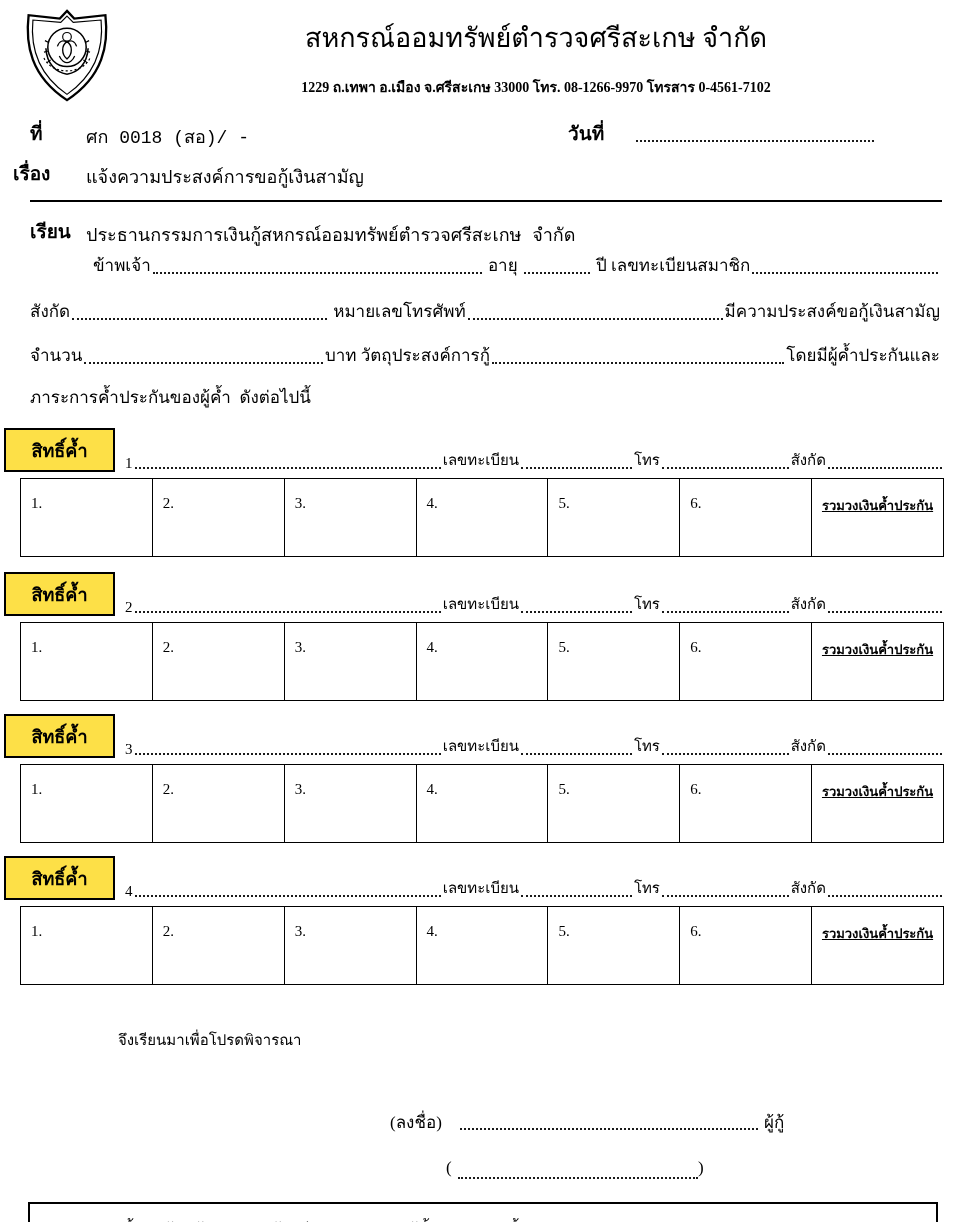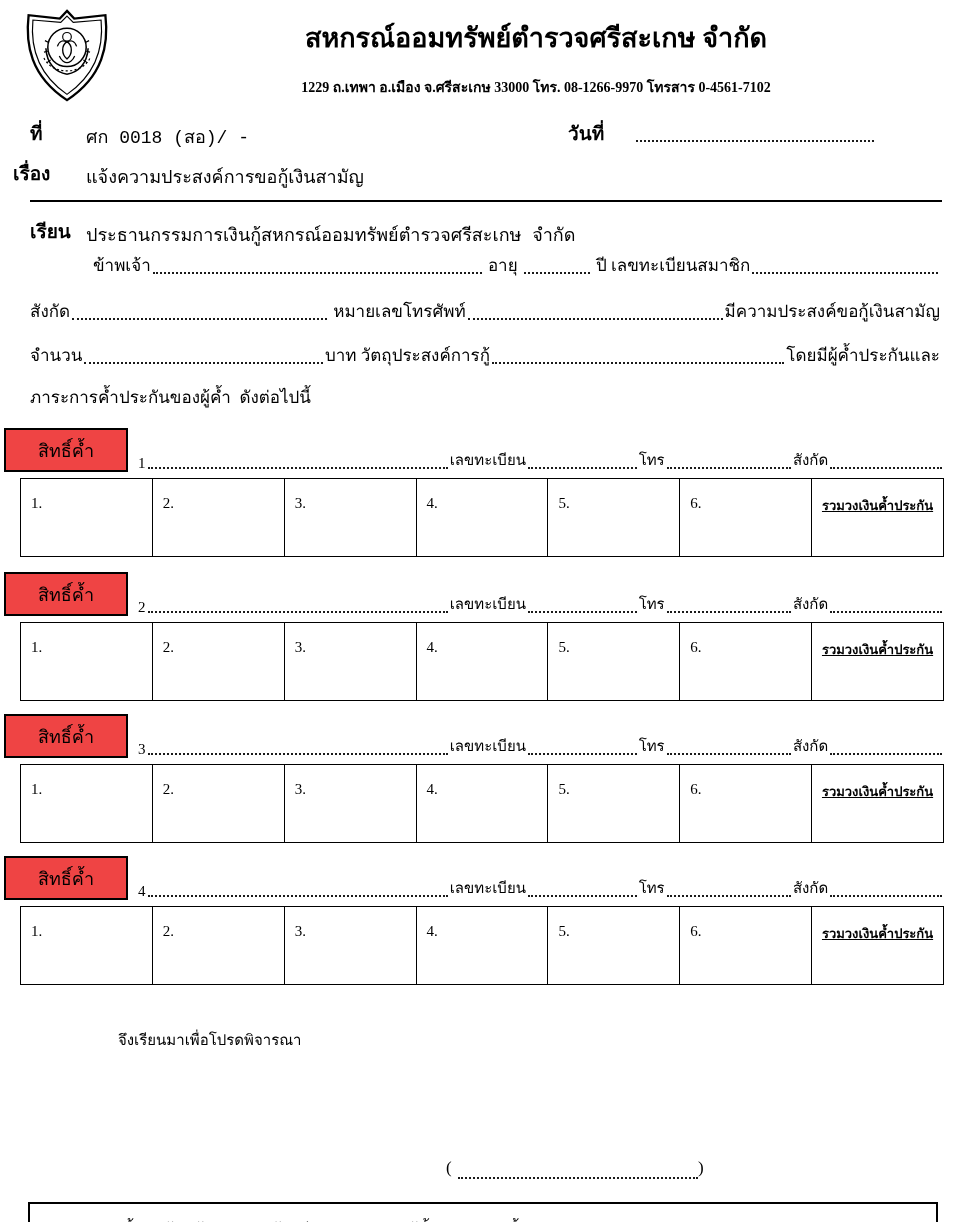--- a/index.html
+++ b/index.html
@@ -13,21 +13,21 @@
     color: #000;
     font-family: "Liberation Serif", "DejaVu Serif", serif;
     overflow: hidden;
   }
   .t { white-space: pre; }
 
   
   .logo { position: absolute; left: 14px; top: 8px; width: 106px; height: 96px; }
   .org-name {
     position: absolute; top: 16px; left: 120px; right: 20px;
-    text-align: center; font-size: 27px; font-weight: bold;
+    text-align: center; font-size: 27px; font-weight: normal;
   }
   .addr {
     position: absolute; top: 76px; left: 120px; right: 20px;
     text-align: center; font-size: 14px; font-weight: bold;
   }
 
   
   .row { position: absolute; left: 0; right: 0; height: 34px; }
   .ref-row   { top: 118px; }
   .subj-row  { top: 158px; }
@@ -54,23 +54,23 @@
   }
   .p1 { top: 250px; left: 85px; margin-left: 8px; }
   .p2 { top: 296px; left: 30px; }
   .p3 { top: 340px; left: 30px; }
   .p4 { top: 382px; left: 30px; height: 28px; font-size: 17px; }
 
   
   .gsec { position: absolute; left: 4px; right: 28px; }
   .ghead { display: flex; align-items: flex-end; }
   .gbadge {
-    width: 124px; height: 44px; border: 2px solid #000; background: #ef4444;
+    width: 111px; height: 44px; border: 2px solid #000; background: #fde047;
     display: flex; align-items: center; justify-content: center;
-    font-weight: normal; font-size: 18px; flex: none;
+    font-weight: bold; font-size: 18px; flex: none;
   }
   .gline {
     flex: 1; display: flex; align-items: flex-end;
     font-size: 15px; margin-left: 10px; height: 44px;
   }
   .gline .leader { margin-bottom: 3px; }
   .gtable {
     margin: 6px 0 0 16px; width: calc(100% - 16px);
     border-collapse: collapse; table-layout: fixed;
   }
@@ -292,20 +292,25 @@
         <td class="total">
           <span class="total-lbl">รวมวงเงินค้ำประกัน</span>
         </td>
       </tr>
     </tbody>
       </table>
   </section>
 
   <div class="closing">จึงเรียนมาเพื่อโปรดพิจารณา</div>
 
+  <div class="sign-row">
+    <span class="abs t" style="left:390px">(ลงชื่อ)</span>
+    <span class="leader absL" style="left:458px; top:20px; width:298px"></span>
+    <span class="abs t" style="left:764px">ผู้กู้</span>
+  </div>
   <div class="name-row">
     <span class="abs t" style="left:446px">(</span>
     <span class="leader absL" style="left:456px; top:19px; width:240px"></span>
     <span class="abs t" style="left:698px">)</span>
   </div>
 
   <div class="footer-box">
     <div class="footer-text">ชี้แจง  ผู้ขอกู้เงินสามัญต้องมีคุณสมบัติ และผู้ค้ำประกัน ดังนี้</div>
   </div>
 

